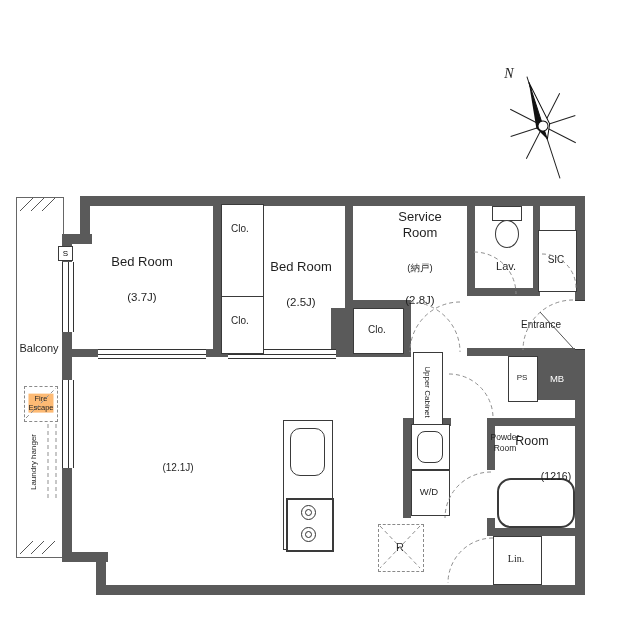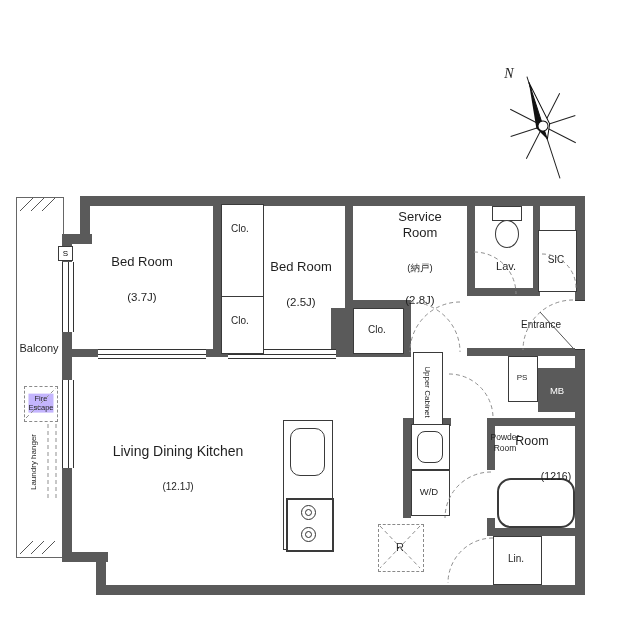--- a/index.html
+++ b/index.html
@@ -26,21 +26,21 @@
   .solidln{stroke:#555;stroke-width:1;fill:none;}
 </style>
 </head>
 <body>
 
 <div id="plan">
 
   <div class="nob" style="left:16px;top:197px;width:46px;height:359px;border:1.5px solid #666;"></div>
   <div class="lbl" style="left:39px;top:349px;font-size:11px;">Balcony</div>
   <div class="dashedbox" style="left:24px;top:386px;width:32px;height:34px;"></div>
-  <div class="lbl" style="left:41px;top:403px;font-size:7.5px;background:#c4b5fd;">Fire
+  <div class="lbl" style="left:41px;top:403px;font-size:7.5px;background:#fdba74;">Fire
 Escape</div>
   <div class="lbl vrot" style="left:34px;top:462px;font-size:8px;">Laundry hanger</div>
 
   <div class="w" style="left:80px;top:196px;width:505px;height:10px;"></div>
   <div class="w" style="left:575px;top:196px;width:10px;height:399px;"></div>
   <div class="w" style="left:96px;top:585px;width:489px;height:10px;"></div>
   <div class="w" style="left:62px;top:234px;width:10px;height:328px;"></div>
   <div class="w" style="left:80px;top:196px;width:10px;height:48px;"></div>
   <div class="w" style="left:62px;top:234px;width:30px;height:10px;"></div>
   <div class="w" style="left:62px;top:552px;width:46px;height:10px;"></div>
@@ -81,21 +81,21 @@
   <div class="box" style="left:221px;top:296px;width:41px;height:56px;"></div>
   <div class="lbl" style="left:240px;top:321px;font-size:10px;">Clo.</div>
   <div class="box" style="left:353px;top:308px;width:49px;height:44px;"></div>
   <div class="lbl" style="left:377px;top:330px;font-size:10px;">Clo.</div>
 
   <div class="box" style="left:538px;top:230px;width:37px;height:60px;"></div>
   <div class="lbl" style="left:556px;top:260px;font-size:10px;">SIC</div>
 
   <div class="box" style="left:508px;top:356px;width:28px;height:44px;"></div>
   <div class="lbl" style="left:522px;top:378px;font-size:8px;">PS</div>
-  <div class="w flex" style="left:538px;top:368px;width:38px;height:44px;">
+  <div class="w flex" style="left:538px;top:356px;width:38px;height:44px;">
     <span style="color:#fff;font-size:9.5px;">MB</span>
   </div>
 
   <div class="box" style="left:413px;top:352px;width:28px;height:80px;"></div>
   <div class="lbl vrot90" style="left:427px;top:392px;font-size:8px;">Upper Cabinet</div>
 
   <div class="box" style="left:283px;top:420px;width:48px;height:128px;"></div>
   <div class="box" style="left:290px;top:428px;width:33px;height:46px;border-radius:10px;border-width:1.5px;"></div>
   <div class="box" style="left:286px;top:498px;width:44px;height:50px;border-width:2px;"></div>
   <div class="burner" style="left:301px;top:505px;"></div>
@@ -107,21 +107,21 @@
   <div class="lbl" style="left:429px;top:492px;font-size:9.5px;background:#fff;">W/D</div>
   <div class="lbl" style="left:465px;top:443px;font-size:8.5px;margin-left:40px;">Powder
 Room</div>
 
   <div class="box" style="left:497px;top:478px;width:74px;height:46px;border-radius:14px;border-width:2px;"></div>
   <div class="lbl" style="left:532px;top:458px;">
     <span class="nm" style="font-size:12.5px;">Room</span>
     <span class="sz" style="font-size:10.5px;margin-left:48px;">(1216)</span>
   </div>
   <div class="box" style="left:493px;top:536px;width:47px;height:47px;"></div>
-  <div class="lbl" style="left:516px;top:559px;font-size:10px;background:#fff;">Lin.</div>
+  <div class="lbl" style="left:516px;top:559px;font-size:10px;background:#fff;font-family:Liberation Serif, serif;">Lin.</div>
 
   <div class="dashedbox" style="left:378px;top:524px;width:44px;height:46px;"></div>
   <div class="lbl" style="left:400px;top:548px;font-size:11px;background:#fff;padding:0 2px;">R</div>
 
   <div class="box" style="left:492px;top:206px;width:28px;height:13px;"></div>
   <div class="box" style="left:495px;top:220px;width:22px;height:26px;border-radius:50%;border-width:1.5px;"></div>
   <div class="lbl" style="left:506px;top:267px;font-size:11px;">Lav.</div>
 
   <div class="box flex" style="left:58px;top:246px;width:13px;height:13px;">
     <span style="font-size:8px;">S</span>
@@ -136,21 +136,20 @@
     <span class="sz">(2.5J)</span>
   </div>
   <div class="lbl" style="left:420px;top:258px;">
     <span class="nm">Service
 Room</span>
     <span class="sz" style="font-size:9.5px;">(納戸)</span>
     <span class="sz">(2.8J)</span>
   </div>
   <div class="lbl" style="left:541px;top:325px;font-size:10px;">Entrance</div>
   <div class="lbl" style="left:178px;top:468px;">
-    <span class="nm" style="font-size:14px;">Living Dining Kitchen</span>
     <span class="sz" style="font-size:10px;">(12.1J)</span>
   </div>
 
   <div class="lbl" style="left:509px;top:74px;font-size:14px;font-style:italic;font-family:'Liberation Serif',serif;">N</div>
 
   <svg class="overlay" width="639" height="640" viewBox="0 0 639 640">
 
     <path class="dash" d="M 410 302 A 50 50 0 0 1 460 352"></path>
     <path class="dash" d="M 460 302 A 50 50 0 0 0 410 352"></path>
     <path class="dash" d="M 573 300 A 50 50 0 0 0 523 350"></path>

